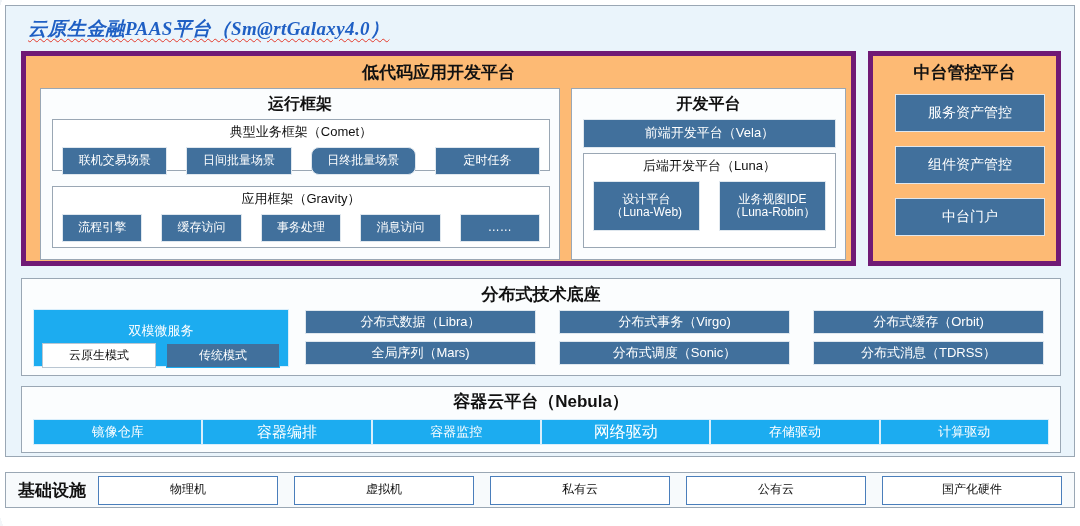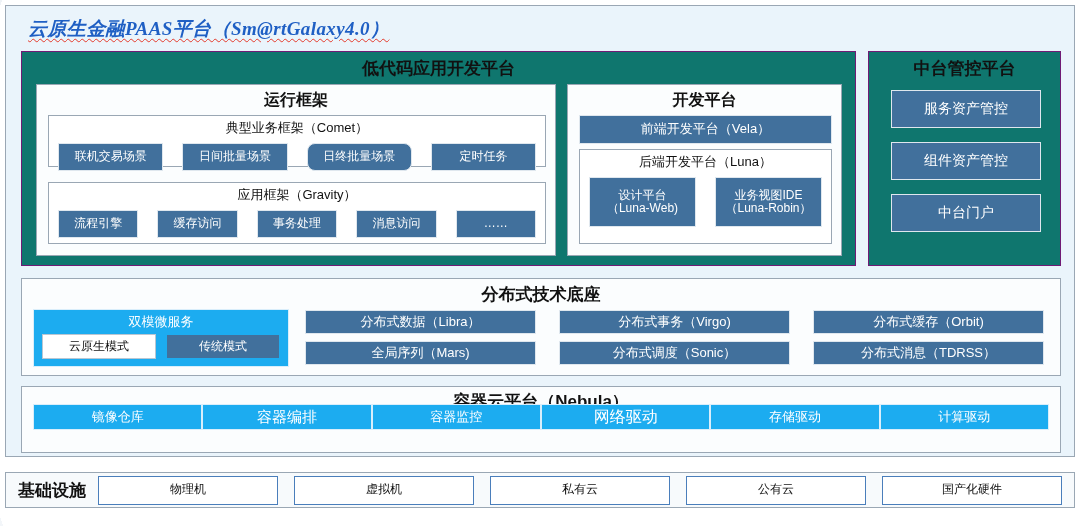--- a/index.html
+++ b/index.html
@@ -14,22 +14,22 @@
     position:relative;width:1080px;height:526px;box-sizing:border-box;
     background:
       linear-gradient(108deg, rgba(226,233,240,.55) 0 2px, rgba(255,255,255,0) 2px 60px),
       linear-gradient(72deg, rgba(228,235,242,.45) 0 3px, rgba(255,255,255,0) 3px 90px),
       #ffffff;
   }
 
   
   .panel{
     box-sizing:border-box;
-    border:1px solid #701a75;
-    background:#0f766e;
+    border:5px solid #701a75;
+    background:#fdba74;
   }
   .panel-white{
     box-sizing:border-box;
     border:1px solid #9aa7b4;
     background:#fbfdfe;
   }
   .ttl{
     text-align:center;font-weight:bold;color:#111;line-height:1.05;
   }
 
@@ -164,40 +164,40 @@
       <div class="ttl" style="font-size:17px;margin-top:8px;">中台管控平台</div>
       <div class="chip" style="position:absolute;left:22px;top:38px;width:150px;height:38px;font-size:14px;">服务资产管控</div>
       <div class="chip" style="position:absolute;left:22px;top:90px;width:150px;height:38px;font-size:14px;">组件资产管控</div>
       <div class="chip" style="position:absolute;left:22px;top:142px;width:150px;height:38px;font-size:14px;">中台门户</div>
     </div>
 
     <div class="panel-white dist">
       <div class="ttl">分布式技术底座</div>
 
       <div style="position:absolute;left:11px;top:30px;width:256px;height:58px;background:#1cacf0;box-sizing:border-box;border:1px solid #d9eefb;">
-        <div style="text-align:center;color:#ffffff;font-size:13px;padding-top:3px;">双模微服务</div>
+        <div style="text-align:center;color:#ffffff;font-size:13px;padding-top:12px;">双模微服务</div>
         <div style="display:flex;gap:10px;padding:3px 8px;">
           <div class="chip white" style="flex:1;height:25px;font-size:12px;">云原生模式</div>
           <div class="chip" style="flex:1;height:25px;font-size:12px;border-color:#1cacf0;">传统模式</div>
         </div>
       </div>
 
       <div class="chip" style="position:absolute;left:283px;top:31px;width:231px;height:24px;font-size:13px;">分布式数据（Libra）</div>
       <div class="chip" style="position:absolute;left:283px;top:62px;width:231px;height:24px;font-size:13px;">全局序列（Mars)</div>
 
       <div class="chip" style="position:absolute;left:537px;top:31px;width:231px;height:24px;font-size:13px;">分布式事务（Virgo)</div>
       <div class="chip" style="position:absolute;left:791px;top:31px;width:231px;height:24px;font-size:13px;">分布式缓存（Orbit)</div>
 
       <div class="chip" style="position:absolute;left:537px;top:62px;width:231px;height:24px;font-size:13px;">分布式调度（Sonic）</div>
       <div class="chip" style="position:absolute;left:791px;top:62px;width:231px;height:24px;font-size:13px;">分布式消息（TDRSS）</div>
     </div>
 
     <div class="panel-white container">
       <div class="ttl">容器云平台（Nebula）</div>
-      <div class="row" style="top:17px;height:26px;padding:0 11px;gap:0;">
+      <div class="row" style="top:32px;height:26px;padding:0 11px;gap:0;">
         <div class="chip cyan" style="flex:1;font-size:13px;">镜像仓库</div>
         <div class="chip cyan" style="flex:1;font-size:15px;text-align:center;">容器编排</div>
         <div class="chip cyan" style="flex:1;font-size:13px;">容器监控</div>
         <div class="chip cyan" style="flex:1;font-size:16px;">网络驱动</div>
         <div class="chip cyan" style="flex:1;font-size:13px;">存储驱动</div>
         <div class="chip cyan" style="flex:1;font-size:13px;">计算驱动</div>
       </div>
     </div>
 
   </div>

